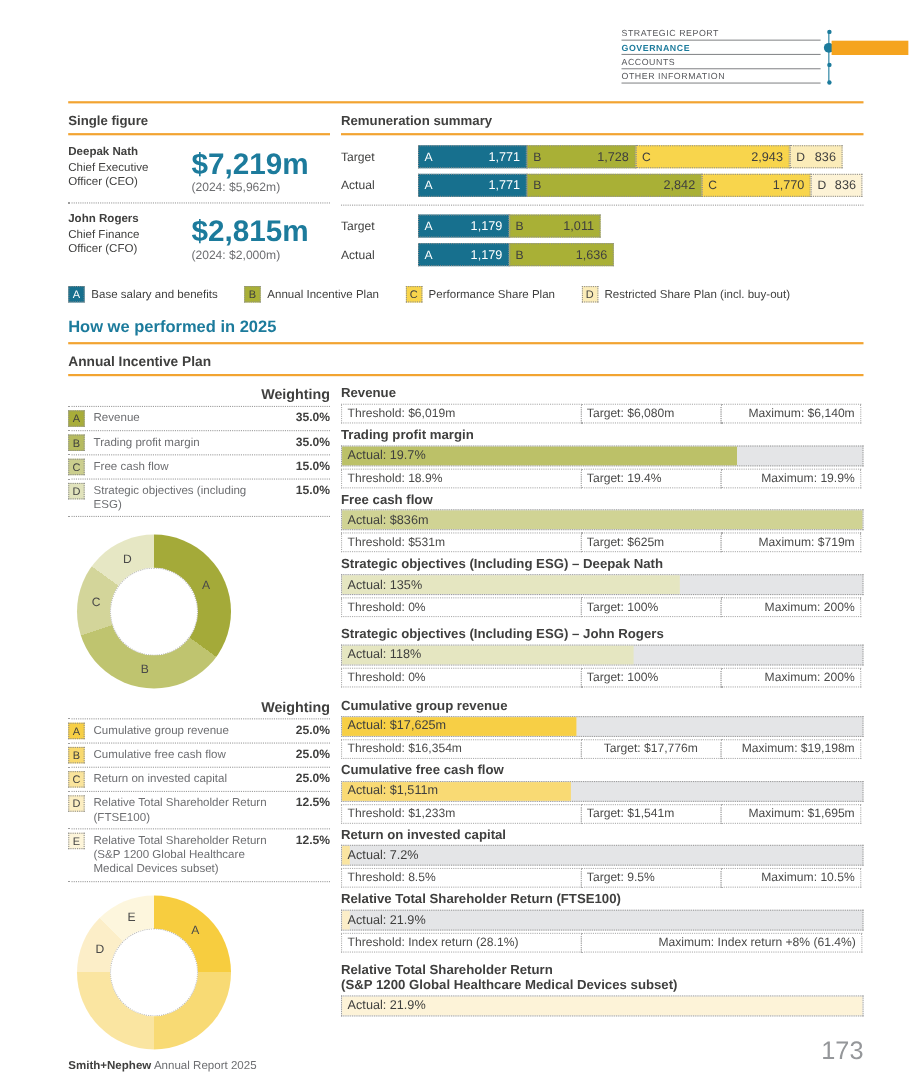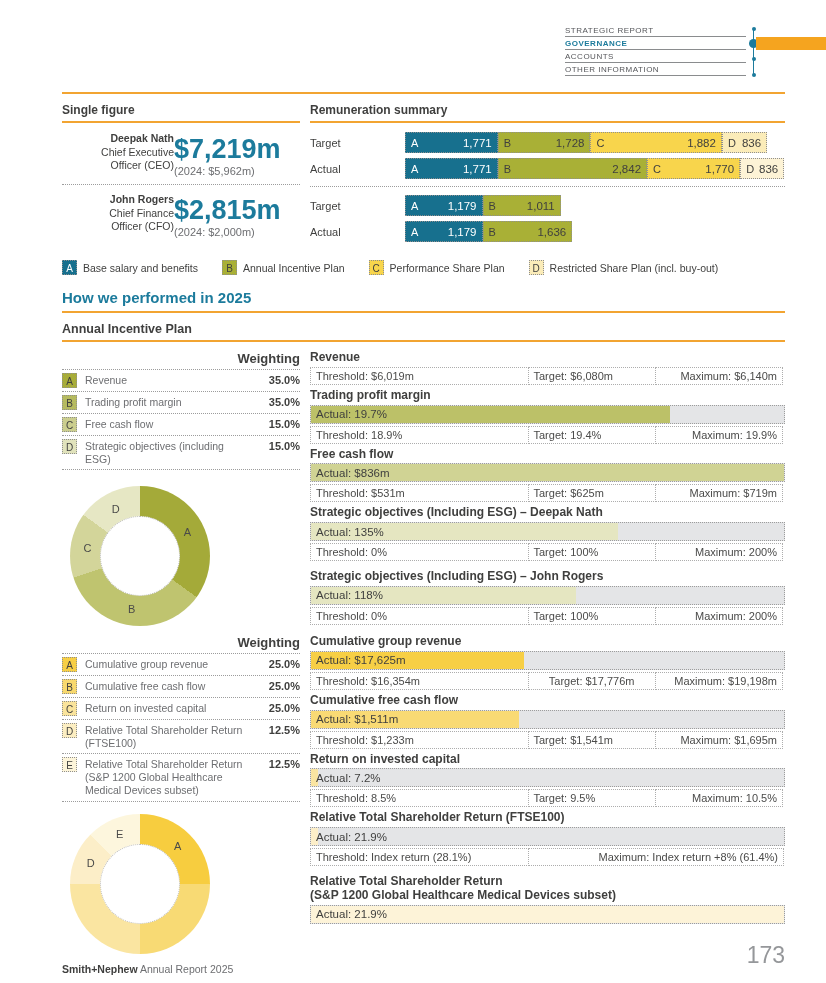--- a/index.html
+++ b/index.html
@@ -22,28 +22,28 @@
   h2{font-size:15px;margin-top:14px;}
   .orange-rule{border-top:2px solid #f2a431;margin-bottom:9px;}
 
   .cols{display:flex;gap:10px;}
   .col-left{width:238px;flex-shrink:0;}
   .col-right{width:475px;flex-shrink:0;}
   .col-head{font-size:12px;font-weight:bold;padding-bottom:4px;border-bottom:2px solid #f2a431;margin-bottom:9px;}
 
   
   .exec{display:flex;align-items:flex-start;margin-bottom:2px;}
-  .exec-who{width:112px;font-size:10.5px;line-height:1.3;text-align:right;}
+  .exec-who{width:112px;font-size:10.5px;line-height:1.3;}
   .exec-name{font-weight:bold;}
   .exec-amt{font-size:27px;font-weight:bold;color:#1c7b9c;line-height:1;margin-top:4px;}
   .exec-prior{font-size:11px;color:#6d6e71;margin-top:2px;}
   .dotted-sep{border-top:1px dotted #9c9c9c;margin:7px 0 8px;}
 
   
-  .bar-row{display:flex;align-items:center;margin-bottom:5px;gap:25px;}
+  .bar-row{display:flex;align-items:center;margin-bottom:5px;}
   .bar-row-label{width:70px;font-size:11px;flex-shrink:0;}
   .bar-track{flex:1;display:flex;}
   .seg{height:21px;display:flex;justify-content:space-between;align-items:center;padding:0 5px;box-sizing:border-box;border:1px dotted #8f8f8f;font-size:11px;}
   .seg .v{font-size:11.5px;}
 
   
   .legend{display:flex;gap:24px;margin:13px 0 4px;}
   .legend-item{display:flex;align-items:center;gap:6px;font-size:10.5px;}
   .sq{width:15px;height:15px;line-height:15px;text-align:center;font-size:10px;border:1px dotted #8f8f8f;box-sizing:border-box;flex-shrink:0;}
 
@@ -133,21 +133,21 @@
               <div class="seg" style="width: 24.4%; background: rgb(23, 112, 142); color: rgb(255, 255, 255);">
                 <span>A</span>
                 <span class="v">1,771</span>
               </div>
               <div class="seg" style="width: 24.4%; background: rgb(169, 176, 54); color: rgb(63, 63, 62);">
                 <span>B</span>
                 <span class="v">1,728</span>
               </div>
               <div class="seg" style="width: 34.6%; background: rgb(248, 213, 76); color: rgb(63, 63, 62);">
                 <span>C</span>
-                <span class="v">1,882</span>
+                <span class="v">2,943</span>
               </div>
               <div class="seg" style="width: 11.9%; background: rgb(251, 236, 185); color: rgb(63, 63, 62);">
                 <span>D</span>
                 <span class="v">836</span>
               </div>
             </div>
           </div>
           <div class="bar-row">
             <div class="bar-row-label">Actual</div>
             <div class="bar-track">

